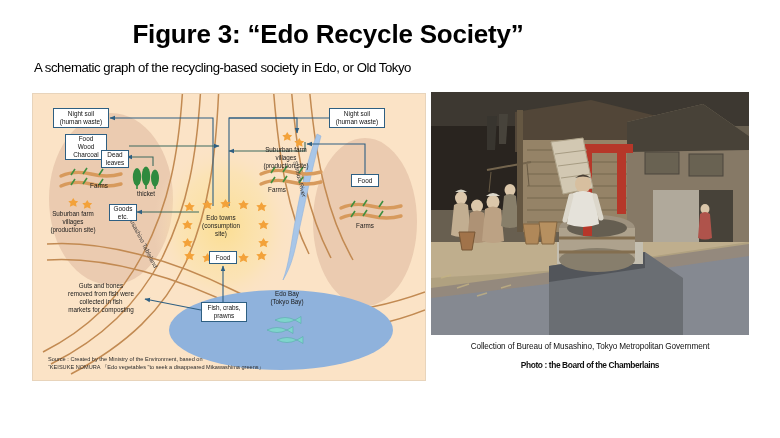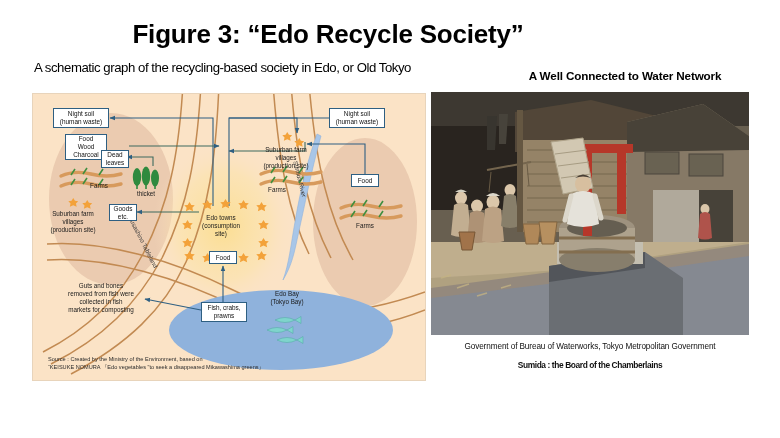--- a/index.html
+++ b/index.html
@@ -57,21 +57,20 @@
   #cap2{position:absolute;left:431px;top:360px;width:318px;text-align:center;
         font-size:8.4px;font-weight:bold;letter-spacing:-.4px;color:#111;}
 </style>
 </head>
 <body>
 
 <div id="slide">
 
   <div id="fig-title">Figure 3:  “Edo Recycle Society”</div>
   <div id="subtitle">A schematic graph of the recycling-based society in Edo, or Old Tokyo</div>
-  <div id="photo-heading">A Well Connected to Water Network</div>
 
   <div id="panel">
 
     <svg width="392" height="286" viewBox="0 0 392 286">
       <defs>
         <marker id="arB" viewBox="0 0 10 10" refX="9" refY="5" markerWidth="5.2" markerHeight="5.2" orient="auto">
           <path d="M0,1 L10,5 L0,9 z" fill="#2e5f82"></path>
         </marker>
         <marker id="arG" viewBox="0 0 10 10" refX="9" refY="5" markerWidth="5.2" markerHeight="5.2" orient="auto">
           <path d="M0,1 L10,5 L0,9 z" fill="#3d6b5e"></path>
@@ -365,16 +364,16 @@
       <rect x="86" y="18" width="6" height="122" fill="#6a5b46"></rect>
 
       <g stroke="#cdbb8a" stroke-width="1.4" opacity=".8">
         <path d="M10,186 l10,-3 M26,196 l12,-4 M46,204 l10,-3 M70,196 l10,-3"></path>
       </g>
 
       <rect width="318" height="243" fill="#2a1c0c" opacity=".06"></rect>
     </svg>
   </div>
 
-  <div id="cap1">Government of  Bureau of Waterworks, Tokyo Metropolitan Government</div>
-  <div id="cap2">Sumida : the Board of the Chamberlains</div>
+  <div id="cap1">Collection of  Bureau of Musashino, Tokyo Metropolitan Government</div>
+  <div id="cap2">Photo : the Board of the Chamberlains</div>
 
 </div>
 
 </body></html>

